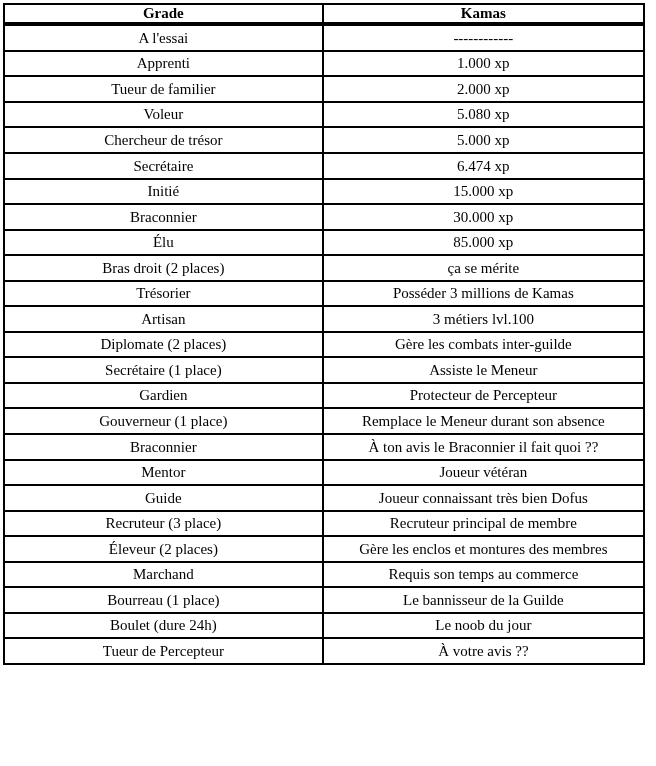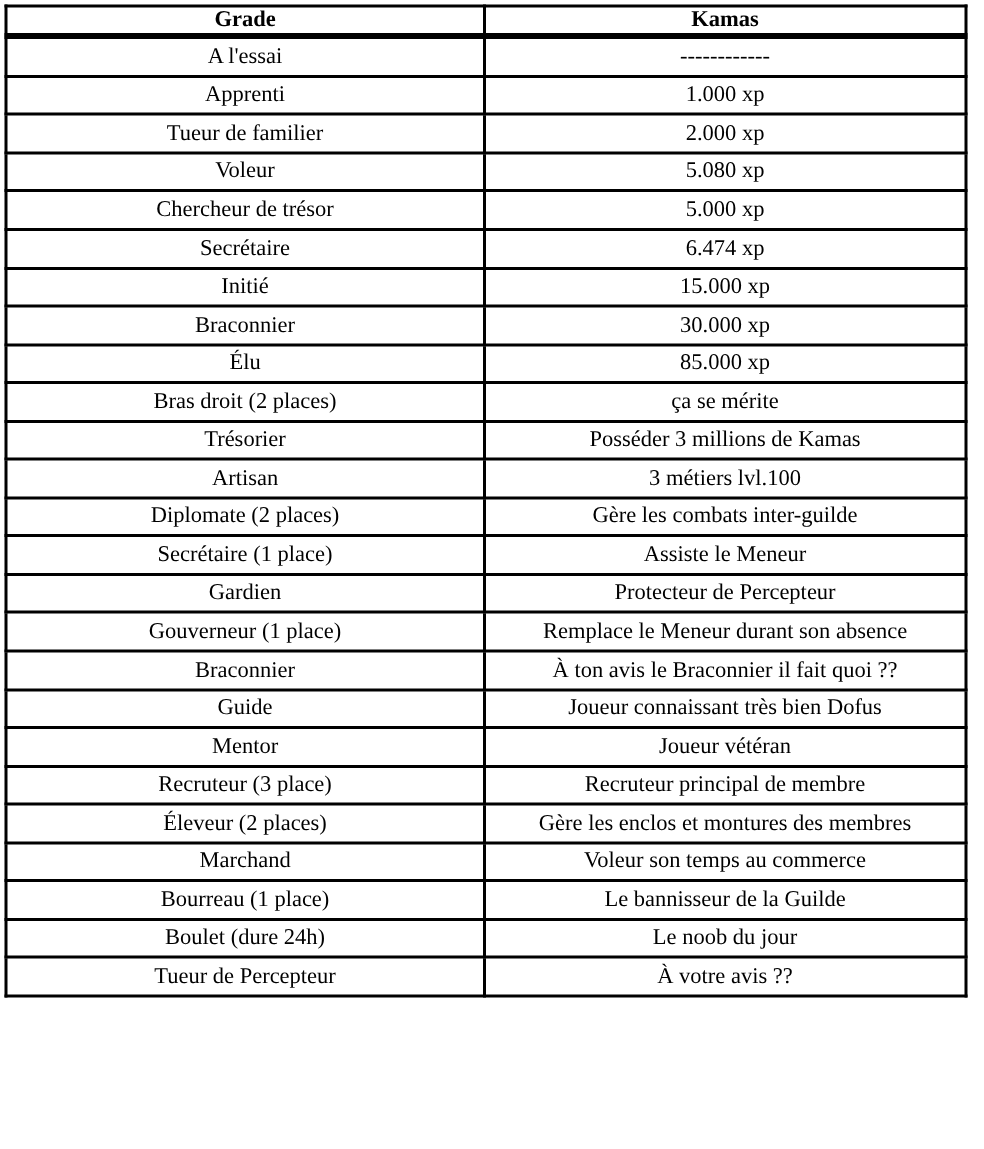--- a/index.html
+++ b/index.html
@@ -119,38 +119,38 @@
       </tr>
       <tr>
         <td>Gouverneur (1 place)</td>
         <td>Remplace le Meneur durant son absence</td>
       </tr>
       <tr>
         <td>Braconnier</td>
         <td>À ton avis le Braconnier il fait quoi ??</td>
       </tr>
       <tr>
+        <td>Mentor</td>
+        <td>Joueur vétéran</td>
+      </tr>
+      <tr>
         <td>Guide</td>
         <td>Joueur connaissant très bien Dofus</td>
-      </tr>
-      <tr>
-        <td>Mentor</td>
-        <td>Joueur vétéran</td>
       </tr>
       <tr>
         <td>Recruteur (3 place)</td>
         <td>Recruteur principal de membre</td>
       </tr>
       <tr>
         <td>Éleveur (2 places)</td>
         <td>Gère les enclos et montures des membres</td>
       </tr>
       <tr>
         <td>Marchand</td>
-        <td>Voleur son temps au commerce</td>
+        <td>Requis son temps au commerce</td>
       </tr>
       <tr>
         <td>Bourreau (1 place)</td>
         <td>Le bannisseur de la Guilde</td>
       </tr>
       <tr>
         <td>Boulet (dure 24h)</td>
         <td>Le noob du jour</td>
       </tr>
       <tr>

